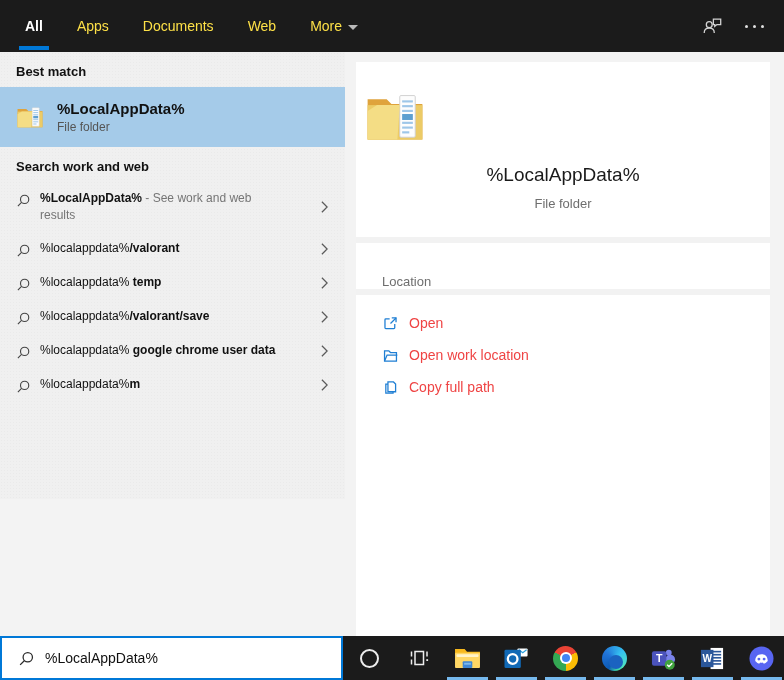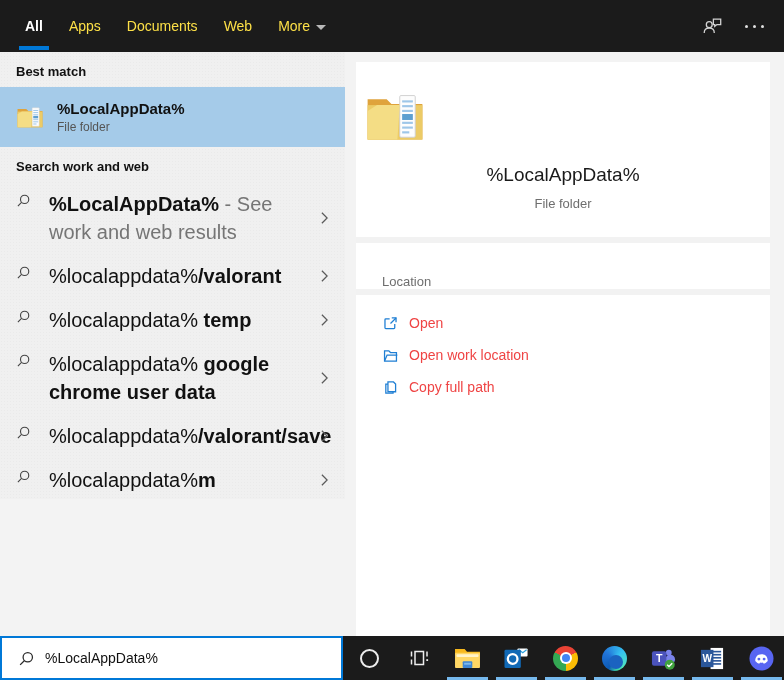--- a/index.html
+++ b/index.html
@@ -1,21 +1,21 @@
 <!DOCTYPE html>
 <html style="--accent: #0078d7; --runline: #76b9ed;"><head>
 <meta charset="utf-8">
 <style>
   * { margin:0; padding:0; box-sizing:border-box; }
   html,body { width:784px; height:680px; overflow:hidden; }
   body { font-family:"Liberation Sans", sans-serif; background:#f3f3f3; position:relative; }
 
   
   .topbar { height:52px; background:#1b1b1b; display:flex; align-items:stretch; justify-content:space-between; }
-  .tabs { display:flex; align-items:stretch; padding-left:13px; gap:2px; }
+  .tabs { display:flex; align-items:stretch; padding-left:13px; gap:10px; }
   .tab { position:relative; display:flex; align-items:center; gap:6px; padding:0 12px; font-size:14px; color:#fde047; cursor:pointer; }
   .tab .caret { width:0; height:0; border-left:5px solid transparent; border-right:5px solid transparent; border-top:5px solid #b9b9b9; margin-top:2px; }
   .tab.active { color:#ffffff; font-weight:700; }
   .tab.active::after { content:""; position:absolute; left:6px; right:6px; bottom:2px; height:4px; background:var(--accent,#0078d7); }
   .topbar-right { display:flex; align-items:center; gap:22px; padding-right:20px; }
   .tb-icon { display:flex; align-items:center; justify-content:center; cursor:pointer; }
   .dots { display:flex; gap:5px; }
   .dots i { width:3px; height:3px; border-radius:50%; background:#e0e0e0; }
 
   
@@ -25,21 +25,21 @@
 
   .sec-header { font-size:13px; font-weight:700; color:#111; padding:12px 0 8px 16px; }
   .best-match { height:60px; background:#a5cbe9; display:flex; align-items:center; cursor:pointer; }
   .bm-icon { width:26px; height:24px; margin-left:17px; flex:none; }
   .bm-text { margin-left:14px; }
   .bm-title { font-size:15px; font-weight:600; color:#111; }
   .bm-sub { font-size:12px; color:#555; margin-top:3px; }
 
   .sug-row { display:flex; align-items:center; padding:8px 0; cursor:pointer; }
   .sug-icon { width:15px; height:15px; margin-left:16px; flex:none; align-self:flex-start; margin-top:3px; }
-  .sug-text { margin-left:18px; width:240px; font-size:20px; line-height:1.4; color:#111; }
+  .sug-text { margin-left:9px; width:240px; font-size:12px; line-height:1.4; color:#111; }
   .p-bold { font-weight:700; color:#111; }
   .p-normal { color:#111; }
   .p-muted { color:#757575; }
   .sug-chev { margin-left:auto; margin-right:16px; flex:none; display:flex; align-items:center; }
 
   
   .card { background:#ffffff; min-height:574px; }
   .hero { text-align:center; padding:30px 10px 26px; }
   .hero-icon { width:58px; height:50px; margin:0 auto; }
   .hero-title { font-size:19px; color:#1a1a1a; margin-top:22px; }
@@ -176,35 +176,35 @@
             </svg>
           </span>
         </div>
         <div class="sug-row">
           <span class="sug-icon">
             <svg viewBox="0 0 20 20" width="15" height="15" fill="none" stroke="#444" stroke-width="1.5">
               <circle cx="11.5" cy="8.5" r="5.5"></circle>
               <line x1="7.4" y1="12.6" x2="2.5" y2="17.5"></line>
             </svg>
           </span>
+          <span class="sug-text"><span class="p-normal">%localappdata%</span><span class="p-bold">/valorant/save</span></span>
+          <span class="sug-chev">
+            <svg viewBox="0 0 10 16" width="9" height="14" fill="none" stroke="#5a5a5a" stroke-width="1.4">
+              <polyline points="2,2 8,8 2,14"></polyline>
+            </svg>
+          </span>
+        </div>
+        <div class="sug-row">
+          <span class="sug-icon">
+            <svg viewBox="0 0 20 20" width="15" height="15" fill="none" stroke="#444" stroke-width="1.5">
+              <circle cx="11.5" cy="8.5" r="5.5"></circle>
+              <line x1="7.4" y1="12.6" x2="2.5" y2="17.5"></line>
+            </svg>
+          </span>
           <span class="sug-text"><span class="p-normal">%localappdata% </span><span class="p-bold">google chrome user data</span></span>
-          <span class="sug-chev">
-            <svg viewBox="0 0 10 16" width="9" height="14" fill="none" stroke="#5a5a5a" stroke-width="1.4">
-              <polyline points="2,2 8,8 2,14"></polyline>
-            </svg>
-          </span>
-        </div>
-        <div class="sug-row">
-          <span class="sug-icon">
-            <svg viewBox="0 0 20 20" width="15" height="15" fill="none" stroke="#444" stroke-width="1.5">
-              <circle cx="11.5" cy="8.5" r="5.5"></circle>
-              <line x1="7.4" y1="12.6" x2="2.5" y2="17.5"></line>
-            </svg>
-          </span>
-          <span class="sug-text"><span class="p-normal">%localappdata%</span><span class="p-bold">/valorant/save</span></span>
           <span class="sug-chev">
             <svg viewBox="0 0 10 16" width="9" height="14" fill="none" stroke="#5a5a5a" stroke-width="1.4">
               <polyline points="2,2 8,8 2,14"></polyline>
             </svg>
           </span>
         </div>
         <div class="sug-row">
           <span class="sug-icon">
             <svg viewBox="0 0 20 20" width="15" height="15" fill="none" stroke="#444" stroke-width="1.5">
               <circle cx="11.5" cy="8.5" r="5.5"></circle>

